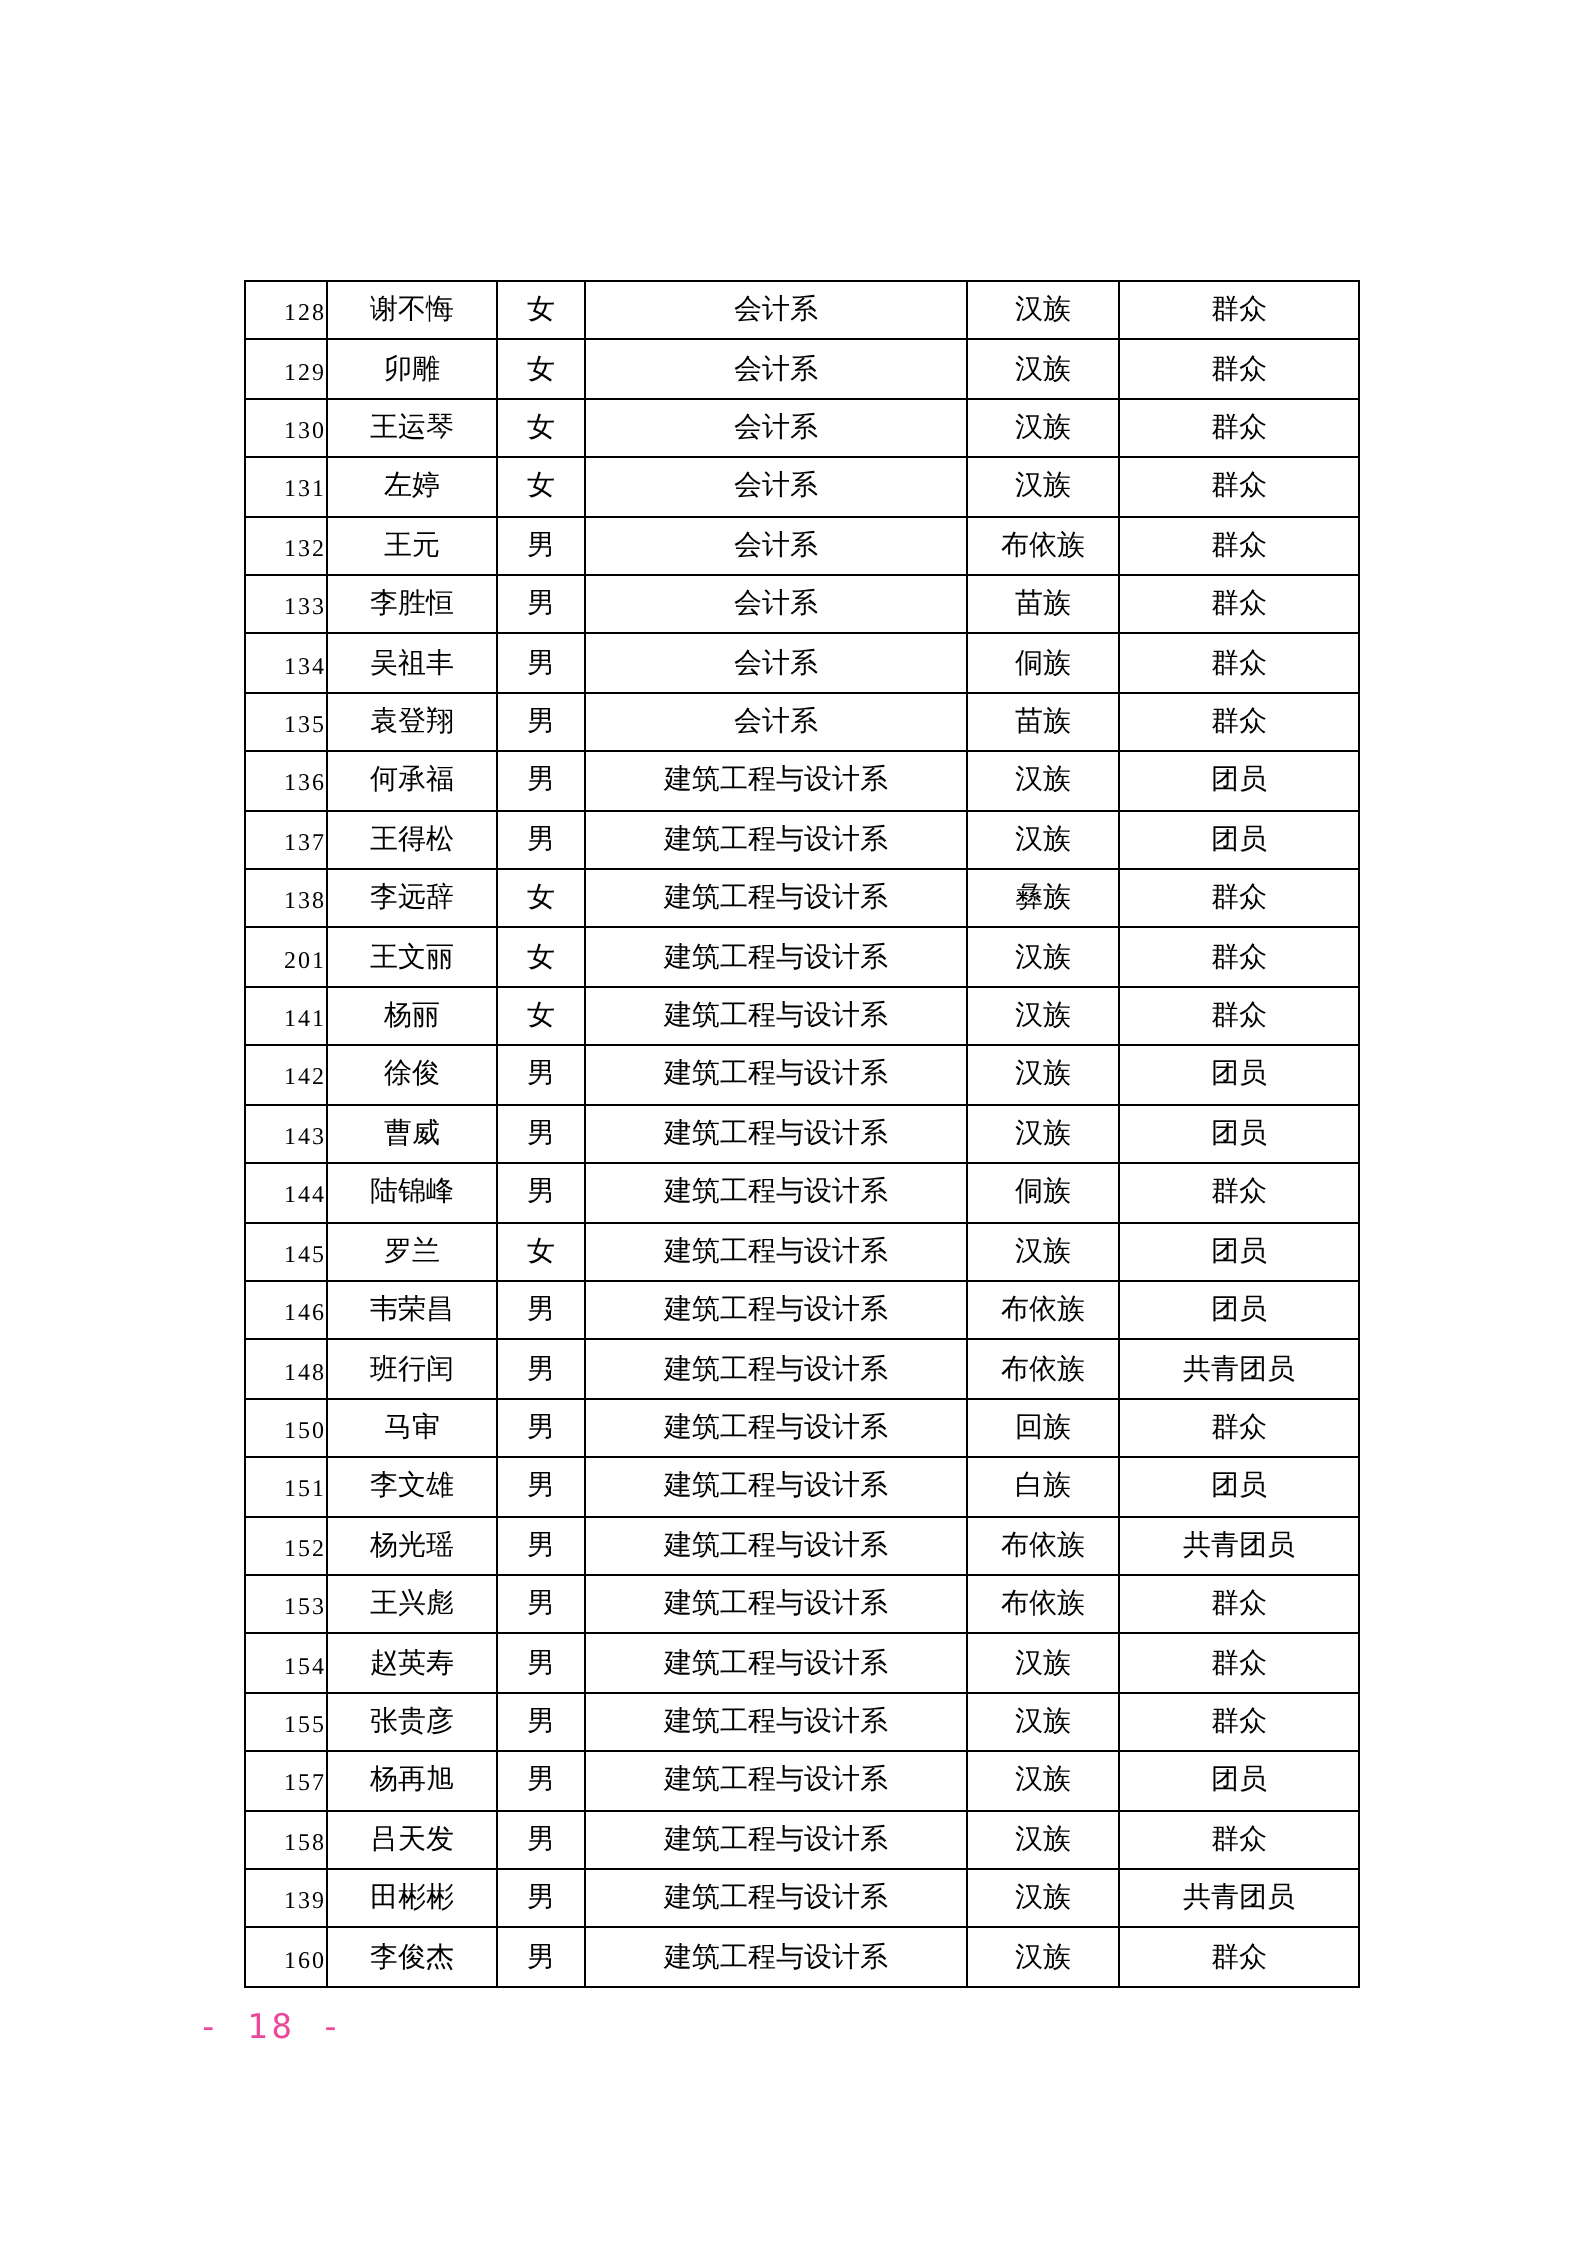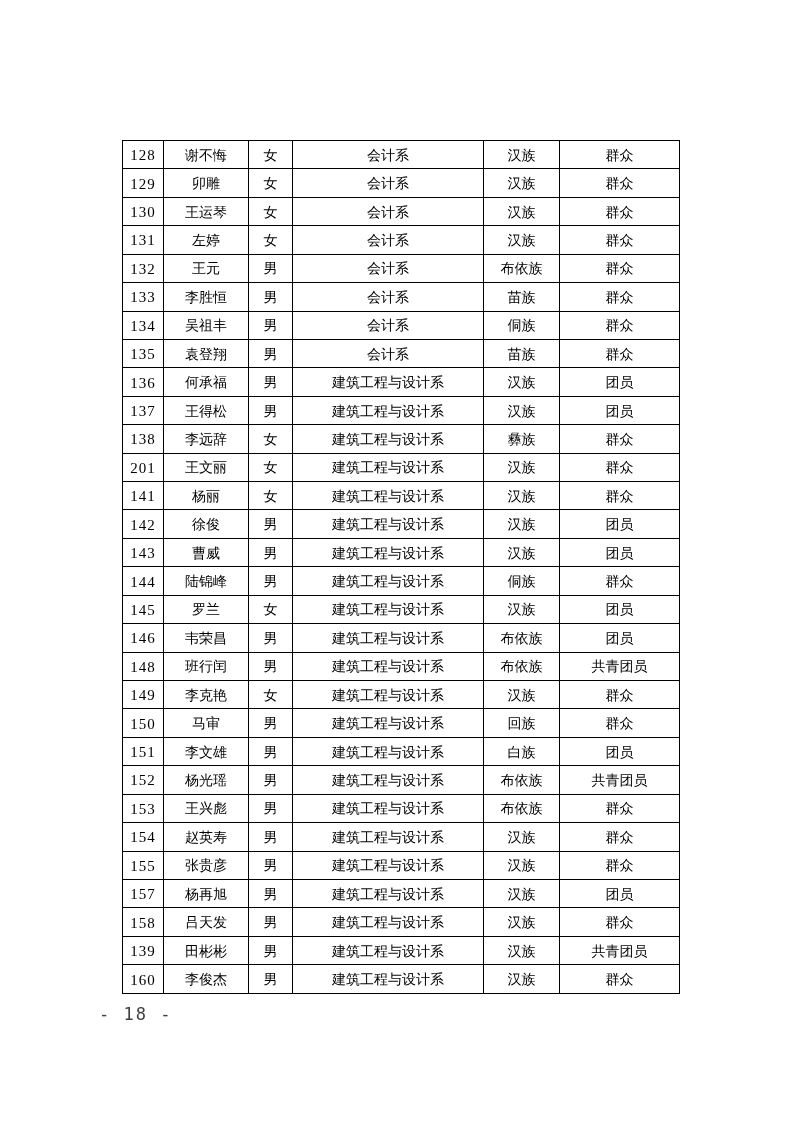--- a/index.html
+++ b/index.html
@@ -29,30 +29,31 @@
     text-align: center;
     vertical-align: middle;
     font-size: 14px;
     line-height: 1;
     color: #000000;
     padding: 3px 0 1px 0;
     overflow: hidden;
     white-space: nowrap;
   }
   table.roster td.num {
-    font-size: 15px;
+    font-size: 12px;
     letter-spacing: 1px;
+    text-align: right;
   }
   .pagenum {
     position: absolute;
     left: 99px;
     top: 1004px;
     font-size: 17px;
     letter-spacing: 2px;
-    color: #404040;
+    color: #ec4899;
     font-family: "DejaVu Sans Mono", "Liberation Mono", monospace;
   }
 </style>
 </head>
 <body>
 
 <div class="page">
 
   <table class="roster">
     <colgroup>
@@ -210,28 +211,20 @@
         </tr>
         <tr>
           <td class="num">148</td>
           <td>班行闰</td>
           <td>男</td>
           <td>建筑工程与设计系</td>
           <td>布依族</td>
           <td>共青团员</td>
         </tr>
         <tr>
-          <td class="num">149</td>
-          <td>李克艳</td>
-          <td>女</td>
-          <td>建筑工程与设计系</td>
-          <td>汉族</td>
-          <td>群众</td>
-        </tr>
-        <tr>
           <td class="num">150</td>
           <td>马审</td>
           <td>男</td>
           <td>建筑工程与设计系</td>
           <td>回族</td>
           <td>群众</td>
         </tr>
         <tr>
           <td class="num">151</td>
           <td>李文雄</td>

